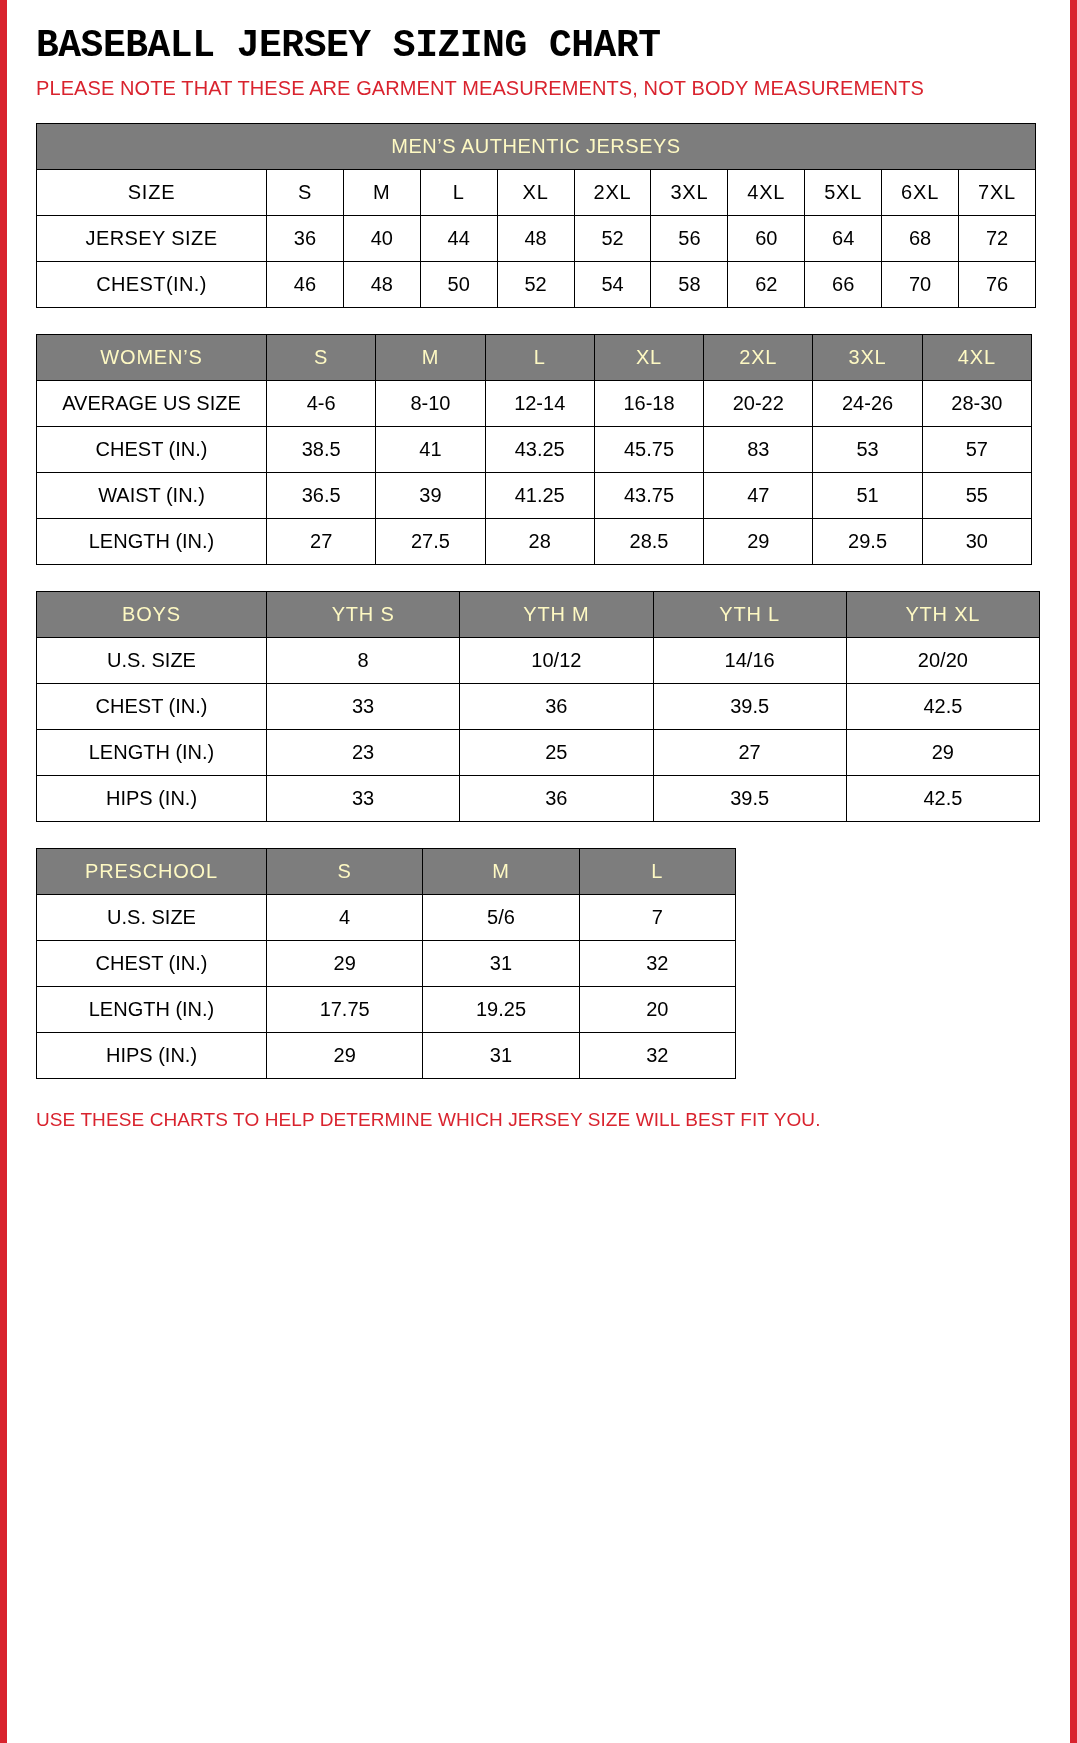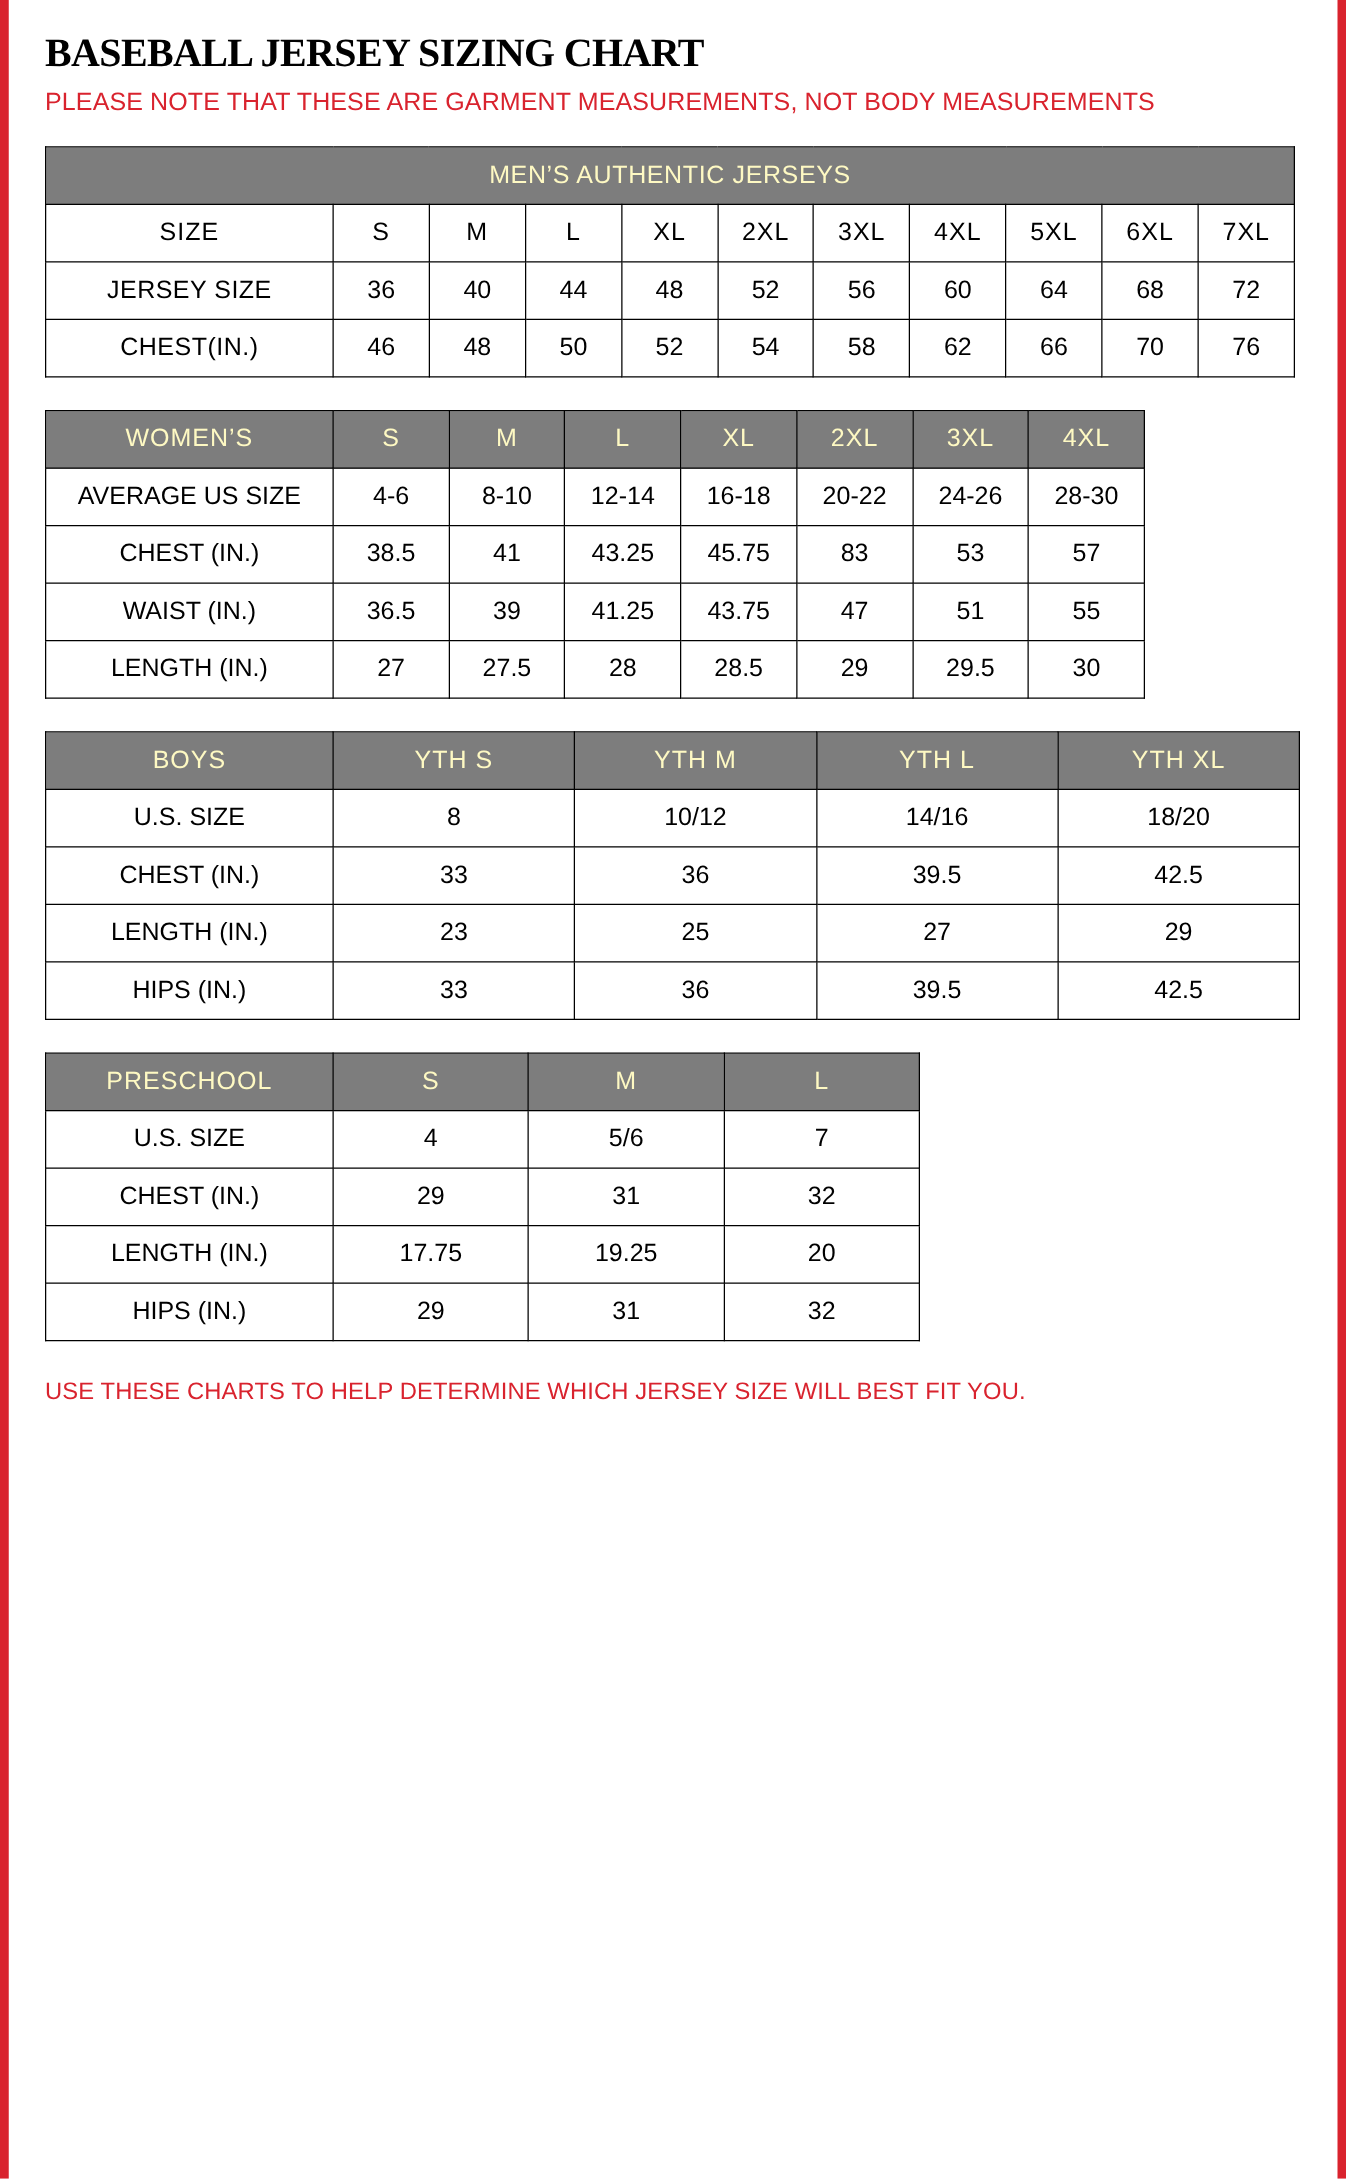--- a/index.html
+++ b/index.html
@@ -30,26 +30,26 @@
     background: #d9232e;
   }
   .page::before {
     content: "";
     position: absolute;
     right: 0; top: 0; bottom: 0;
     width: 7px;
     background: #d9232e;
   }
   h1.title {
-    font-size: 32px;
+    font-size: 38px;
     font-weight: 900;
     letter-spacing: -0.5px;
     margin: 0 0 10px 0;
     line-height: 1.05;
-    font-family: Liberation Serif, serif;
+    font-family: Liberation Mono, monospace;
   }
   .note {
     color: #d9232e;
     font-size: 20px;
     line-height: 1.28;
     margin: 0 0 22px 0;
     letter-spacing: 0.1px;
     max-width: 960px;
   }
   table.chart {
@@ -94,21 +94,21 @@
   }
   .footer {
     color: #d9232e;
     font-size: 19px;
     letter-spacing: 0.1px;
     padding: 4px 0 20px 0;
   }
   
   #mens { width: 1000px; }
   #mens col.lbl { width: 230px; }
-  #womens { width: 880px; }
+  #womens { width: 996px; }
   #womens col.lbl { width: 230px; }
   #boys { width: 1004px; }
   #boys col.lbl { width: 230px; }
   #preschool { width: 700px; }
   #preschool col.lbl { width: 230px; }
 </style>
 </head>
 <body>
 
 <div class="page">
@@ -237,21 +237,21 @@
         <td class="band hdr-cell">YTH S</td>
         <td class="band hdr-cell">YTH M</td>
         <td class="band hdr-cell">YTH L</td>
         <td class="band hdr-cell">YTH XL</td>
       </tr>
       <tr>
         <td class="rowhead-c">U.S. SIZE</td>
         <td>8</td>
         <td>10/12</td>
         <td>14/16</td>
-        <td>18/20</td>
+        <td>20/20</td>
       </tr>
       <tr>
         <td class="rowhead-c">CHEST (IN.)</td>
         <td>33</td>
         <td>36</td>
         <td>39.5</td>
         <td>42.5</td>
       </tr>
       <tr>
         <td class="rowhead-c">LENGTH (IN.)</td>

